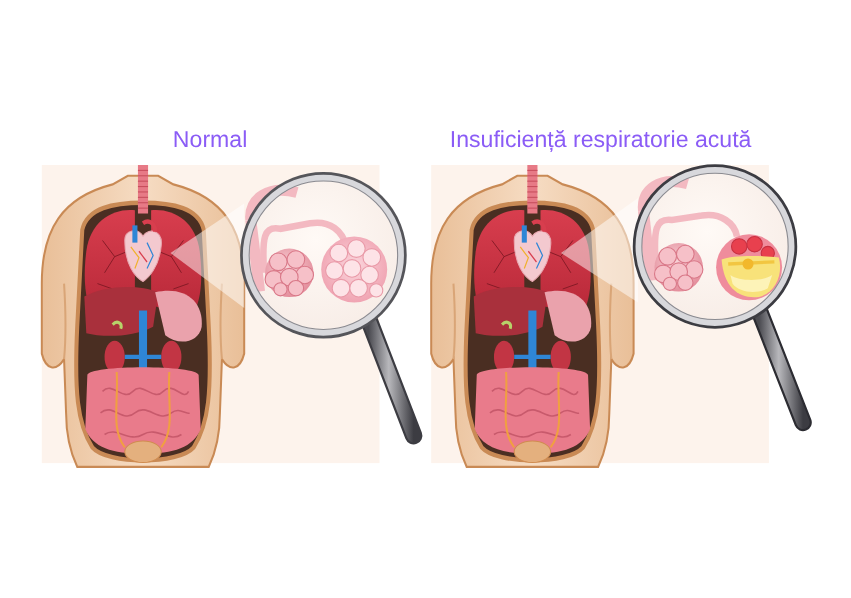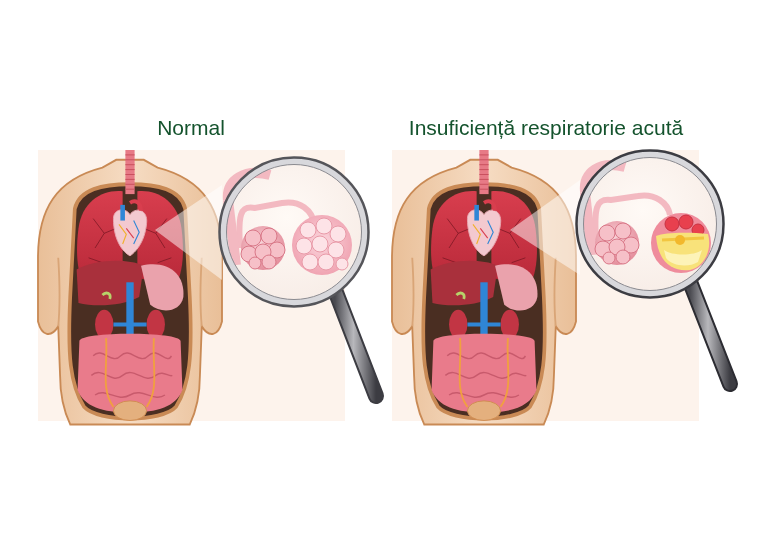--- a/index.html
+++ b/index.html
@@ -1,18 +1,18 @@
 <!DOCTYPE html>
 <html><head>
   <meta charset="utf-8">
   <style>
     html, body { margin: 0; padding: 0; background: #ffffff; }
     body { width: 774px; height: 544px; position: relative; overflow: hidden;
            font-family: "Liberation Sans", sans-serif; }
-    .title { position: absolute; top: 116px; font-size: 21px; color: #14532d;
+    .title { position: absolute; top: 116px; font-size: 21px; color: #8b5cf6;
              white-space: nowrap; transform: translateX(-50%); }
     .panel { position: absolute; top: 150px; width: 307px; height: 271px;
              background: #fdf3ec; }
     .art { position: absolute; left: 0; top: 0; }
   </style>
 </head>
 <body>
 
 <div class="title" style="left:191px;">Normal</div>
 <div class="title" style="left:546px;">Insuficiență respiratorie acută</div>

